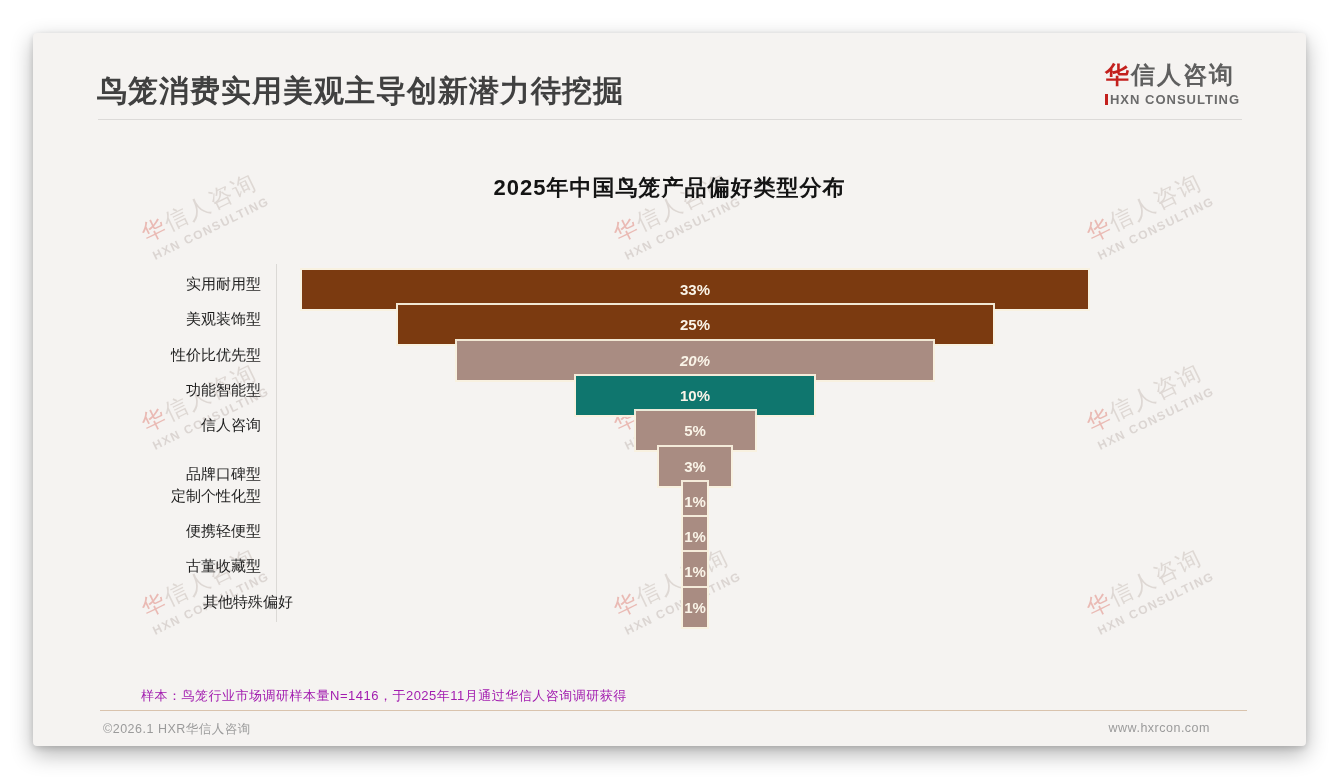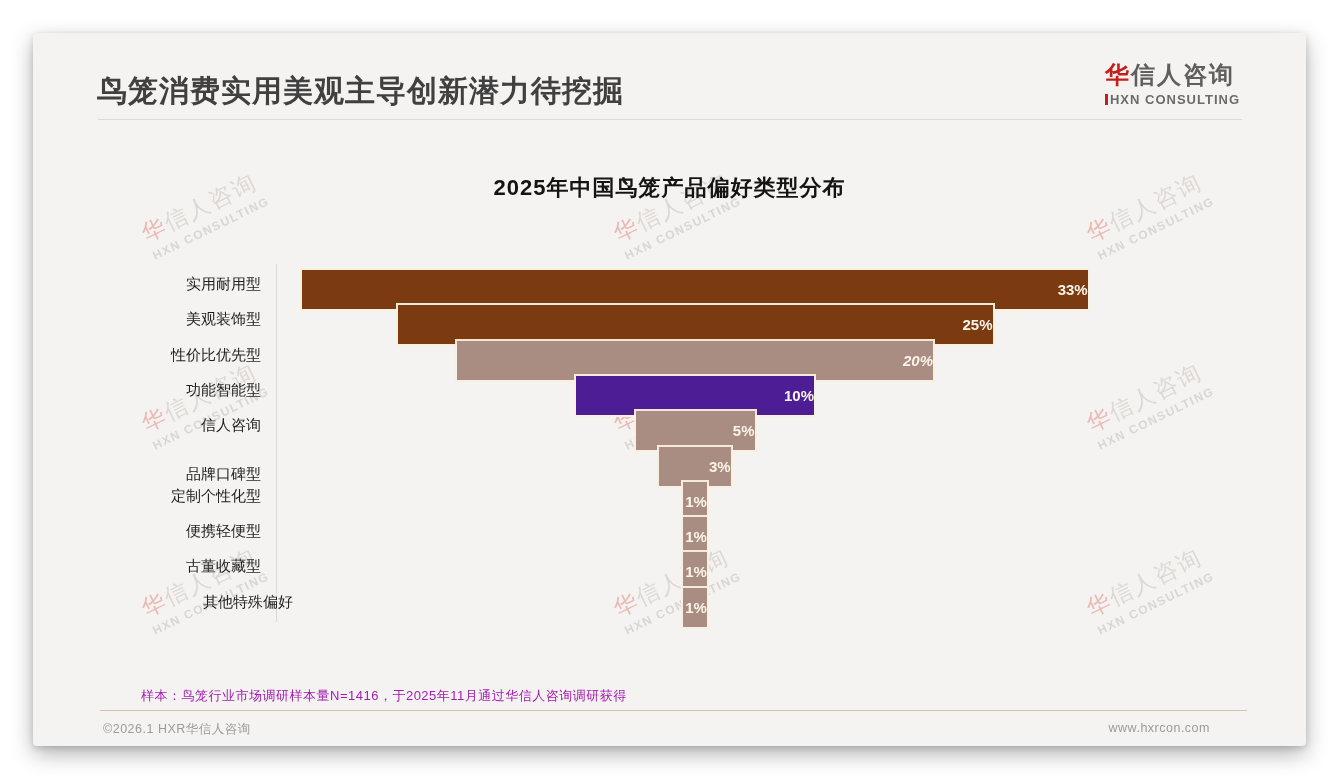--- a/index.html
+++ b/index.html
@@ -32,21 +32,21 @@
   .header-line { position:absolute; left:65px; right:64px; top:86px; height:1px; background:#DCDAD8; }
 
   .chart-title { position:absolute; left:0; right:0; top:140px; text-align:center;
     font-size:22px; font-weight:700; color:#141414; letter-spacing:1px; }
 
   .axis-line { position:absolute; left:243px; top:231px; width:1px; height:358px; background:#DBD9D6; }
 
   .cat-label { position:absolute; left:0; width:228px; height:29px; display:flex;
     align-items:center; justify-content:flex-end; font-size:15px; color:#1E1E1E; }
 
-  .funnel-bar { position:absolute; height:39px; display:flex; align-items:center; justify-content:flex-end;
+  .funnel-bar { position:absolute; height:39px; display:flex; align-items:center; justify-content:center;
     outline:2px solid rgba(248,240,222,0.95); }
   .funnel-bar .pct { font-size:15px; font-weight:700; color:#FAF4E8; white-space:nowrap; }
 
   .note { position:absolute; left:84px; top:654px; font-size:13px; color:#a21caf; letter-spacing:0.5px;margin-left:24px; }
   .note-line { position:absolute; left:67px; top:677px; width:1147px; height:1px; background:#D9C3AD; }
 
   .footer-left { position:absolute; left:70px; top:688px; font-size:12.5px; color:#9B9B9B; letter-spacing:0.5px; }
   .footer-right { position:absolute; right:96px; top:688px; font-size:12.5px; color:#9B9B9B; letter-spacing:0.5px; }
 </style>
 </head>
@@ -117,21 +117,21 @@
         </div>
         <div class="cat-label" style="top: 272.3px;">美观装饰型</div>
         <div class="funnel-bar" style="top: 272.3px; width: 595px; left: 364.5px; background: rgb(123, 58, 16);">
           <span class="pct">25%</span>
         </div>
         <div class="cat-label" style="top: 307.6px;">性价比优先型</div>
         <div class="funnel-bar" style="top: 307.6px; width: 476px; left: 424px; background: rgb(169, 140, 130); font-style: italic;">
           <span class="pct">20%</span>
         </div>
         <div class="cat-label" style="top: 342.9px;">功能智能型</div>
-        <div class="funnel-bar" style="top: 342.9px; width: 238px; left: 543px; background: #4c1d95;">
+        <div class="funnel-bar" style="top: 342.9px; width: 238px; left: 543px; background: #0f766e;">
           <span class="pct">10%</span>
         </div>
         <div class="cat-label" style="top: 378.2px;">信人咨询</div>
         <div class="funnel-bar" style="top: 378.2px; width: 119px; left: 602.5px; background: rgb(169, 140, 130);">
           <span class="pct">5%</span>
         </div>
         <div class="cat-label" style="top: 413.5px; margin-top: 13px;">品牌口碑型</div>
         <div class="funnel-bar" style="top: 413.5px; width: 71.4px; left: 626.3px; background: rgb(169, 140, 130);">
           <span class="pct">3%</span>
         </div>

